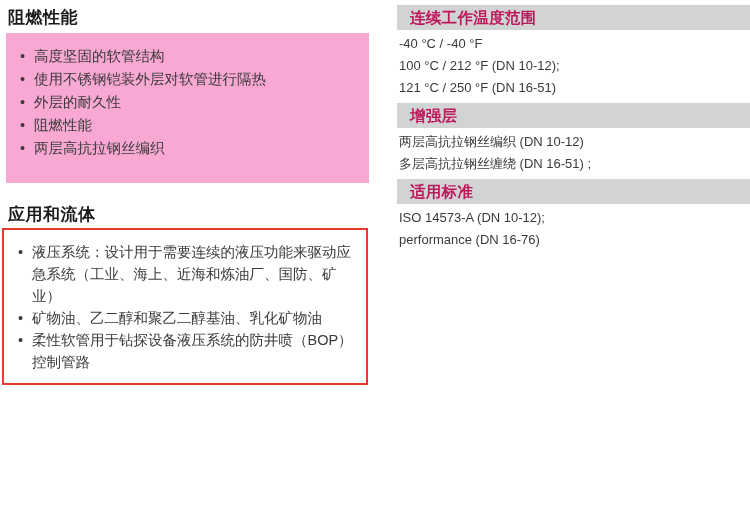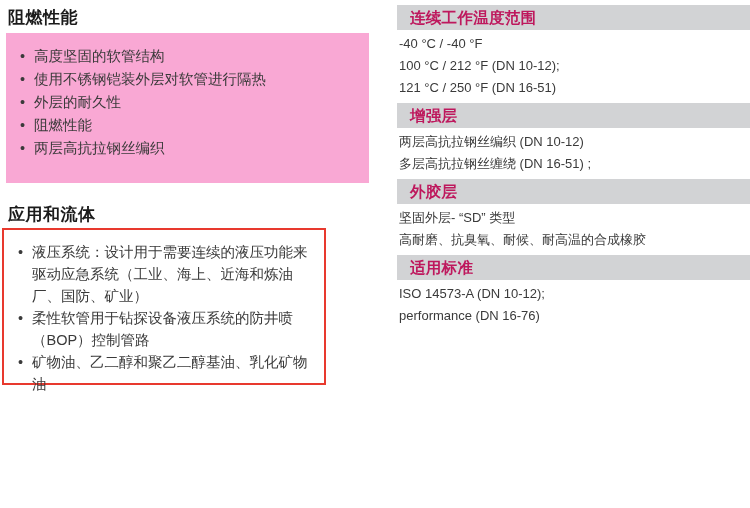--- a/index.html
+++ b/index.html
@@ -53,21 +53,21 @@
   li.bullet::before {
     content: "\2022";
     position: absolute;
     left: 2px;
     color: #3a3a3a;
   }
   .apps-title { margin-top: 20px; }
   .apps-panel {
     box-sizing: border-box;
     margin: 1px 0 0 2px;
-    width: 324px;
+    width: 366px;
     height: 157px;
     border: 2px solid #e8392e;
     background: #ffffff;
     padding: 11px 8px 0 12px;
   }
   .apps-panel li.bullet { line-height: 22px; }
   
   .col-right {
     position: absolute;
     left: 397px;
@@ -116,23 +116,23 @@
         </ul>
     </div>
 
     <div class="lh-title apps-title">应用和流体</div>
 
     <div class="apps-panel">
       <ul class="blist">
 
           <li class="bullet">液压系统：设计用于需要连续的液压功能来驱动应急系统（工业、海上、近海和炼油厂、国防、矿业）</li>
 
+          <li class="bullet">矿物油、乙二醇和聚乙二醇基油、乳化矿物油</li>
+
           <li class="bullet">柔性软管用于钻探设备液压系统的防井喷（BOP）控制管路</li>
-
-          <li class="bullet">矿物油、乙二醇和聚乙二醇基油、乳化矿物油</li>
         </ul>
     </div>
 
   </div>
 
   <div class="col-right">
 
       <section>
         <div class="rsec-bar">连续工作温度范围</div>
         <div class="rsec-lines">
@@ -149,29 +149,20 @@
       <section>
         <div class="rsec-bar">增强层</div>
         <div class="rsec-lines">
 
             <div class="line">两层高抗拉钢丝编织 (DN 10-12)</div>
 
             <div class="line">多层高抗拉钢丝缠绕 (DN 16-51) ;</div>
           </div>
       </section>
 
-      <section>
-        <div class="rsec-bar">外胶层</div>
-        <div class="rsec-lines">
-
-            <div class="line">坚固外层- “SD”  类型</div>
-
-            <div class="line">高耐磨、抗臭氧、耐候、耐高温的合成橡胶</div>
-          </div>
-      </section>
 
       <section>
         <div class="rsec-bar">适用标准</div>
         <div class="rsec-lines">
 
 
             <div class="line">ISO 14573-A (DN 10-12);</div>
 
 
             <div class="line">performance (DN 16-76)</div>

